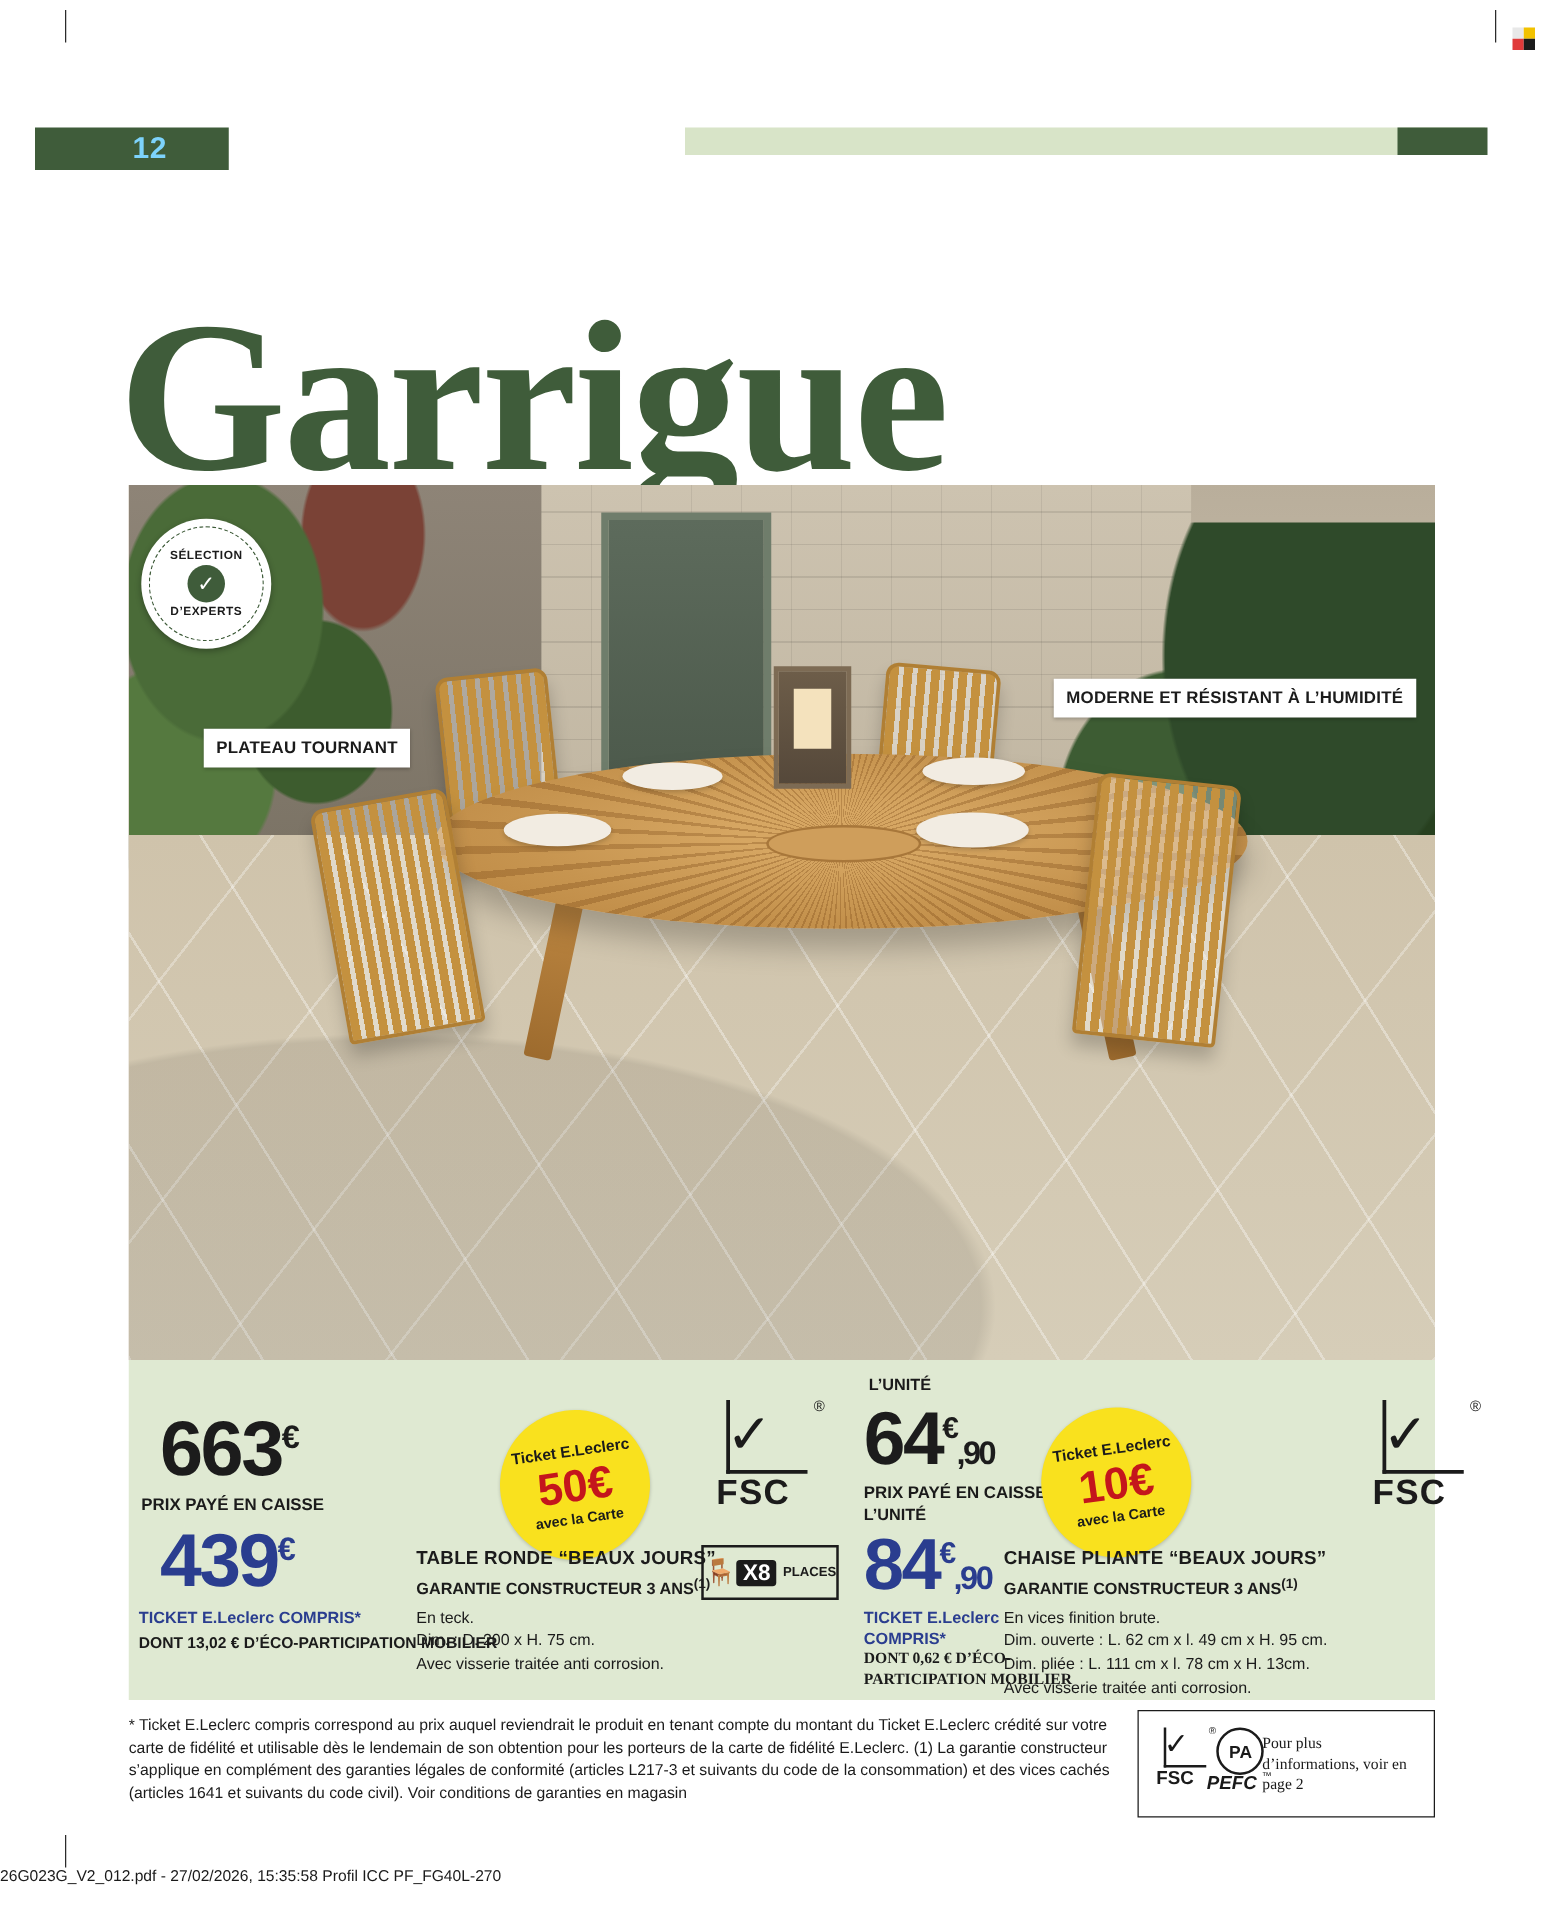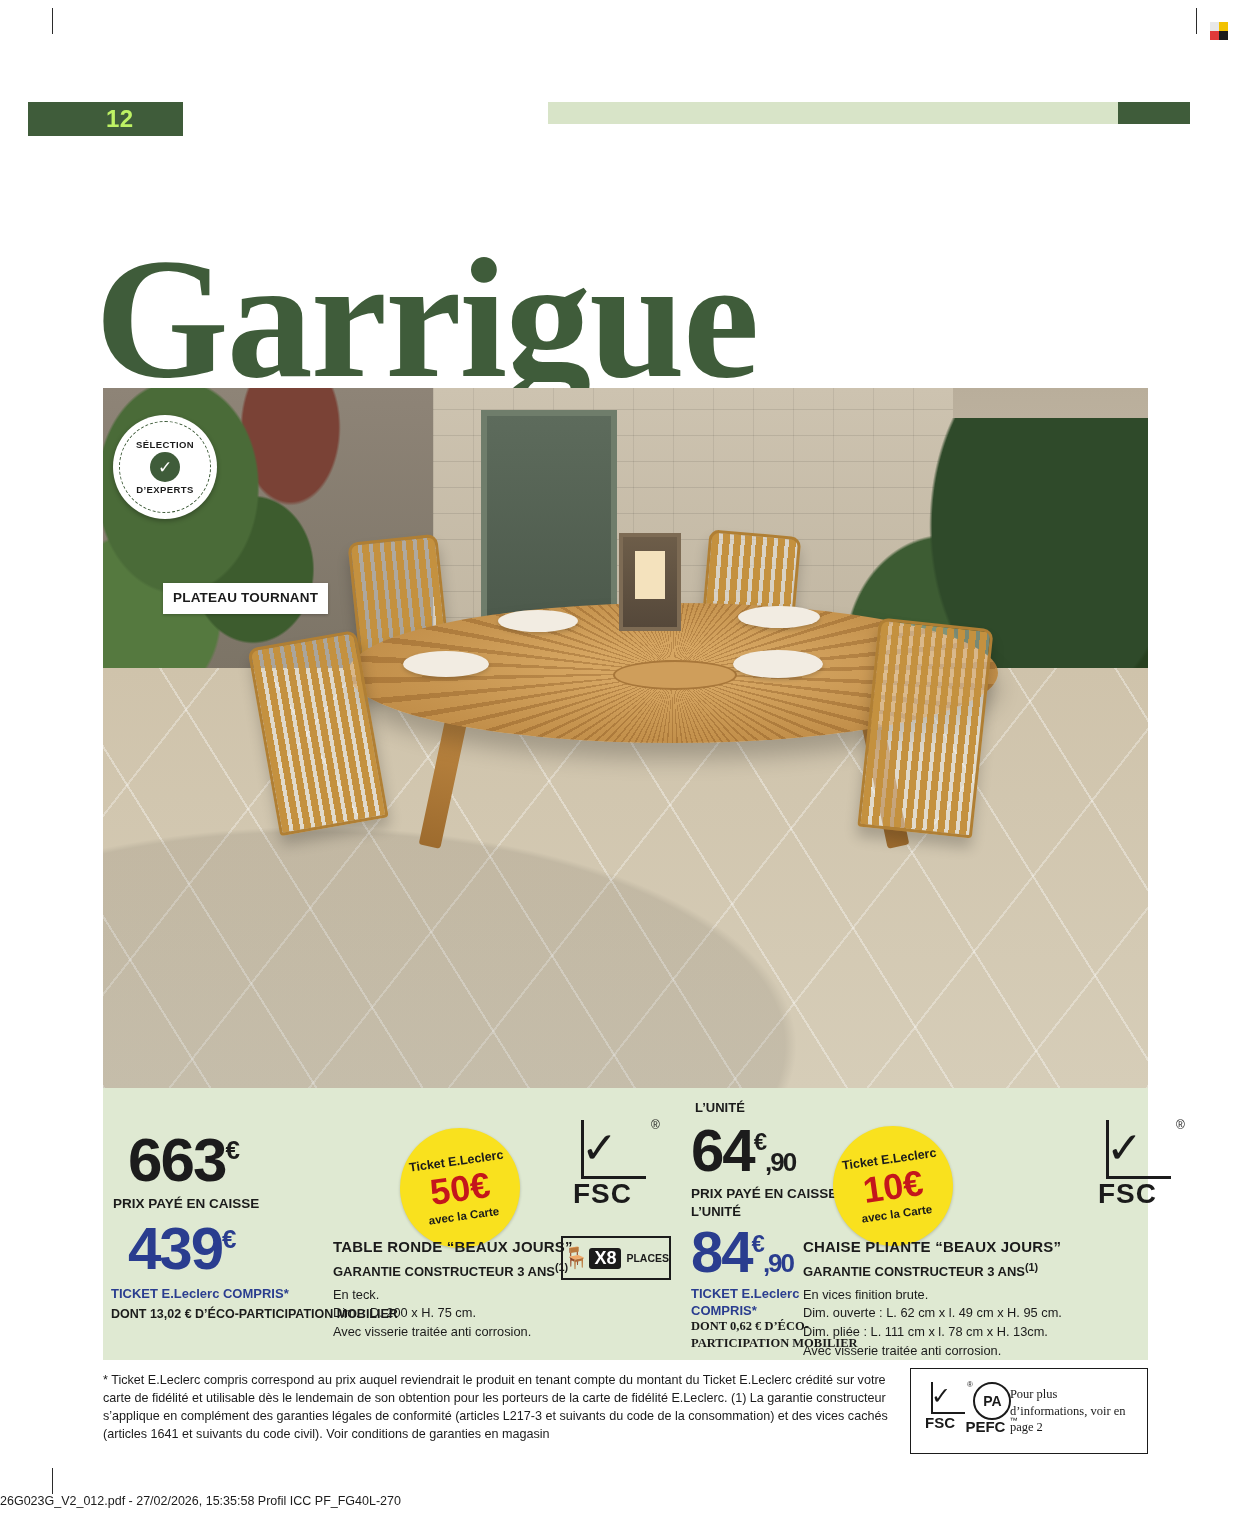--- a/index.html
+++ b/index.html
@@ -13,21 +13,21 @@
 
   
   .mark{position:absolute;background:#2b2b2b;}
   .mark.v{width:1px;height:26px;}
   .cmyk{position:absolute;right:22px;top:22px;width:18px;height:18px;}
   .cmyk i{position:absolute;width:9px;height:9px;display:block;}
 
   
   .pagetab{
     position:absolute;left:28px;top:102px;width:155px;height:34px;
-    background:#3f5c3a;color:#bef264;display:flex;align-items:center;
+    background:#3f5c3a;color:#7dd3fc;display:flex;align-items:center;
     justify-content:flex-start;padding-left:78px;box-sizing:border-box;
     font-size:24px;font-weight:bold;letter-spacing:.5px;
   }
   .topbar-light{
     position:absolute;left:548px;top:102px;width:640px;height:22px;
     background:#d8e4c8;
   }
   .topbar-dark{
     position:absolute;left:1118px;top:102px;width:72px;height:22px;
     background:#3f5c3a;
@@ -218,21 +218,21 @@
   .mini-fsc .tree{position:absolute;left:10px;top:2px;width:32px;height:30px;border-left:2px solid #1b1b1b;border-bottom:2px solid #1b1b1b;}
   .mini-fsc .check{position:absolute;left:10px;top:4px;font-size:24px;line-height:1;}
   .mini-fsc .label{position:absolute;left:4px;top:34px;font-size:15px;font-weight:bold;}
   .mini-fsc .r{position:absolute;left:46px;top:0;font-size:8px;}
   .pefc{position:relative;width:58px;height:62px;}
   .pefc .circ{
     position:absolute;left:8px;top:2px;width:34px;height:34px;border-radius:50%;
     border:2px solid #1b1b1b;display:flex;align-items:center;justify-content:center;
     font-size:14px;font-weight:bold;
   }
-  .pefc .label{position:absolute;left:0;top:38px;font-size:15px;font-weight:bold;}
+  .pefc .label{position:absolute;left:0;top:38px;font-size:15px;font-weight:bold;font-style:italic;}
   .pefc .r{position:absolute;left:44px;top:36px;font-size:8px;}
   .infotxt{font-size:12.5px;line-height:1.35;font-family:Liberation Serif, serif;}
 
   .footer{
     position:absolute;left:0;bottom:26px;width:100%;text-align:left;
     font-size:12.5px;color:#1b1b1b;
   }
 </style>
 </head>
 <body>
@@ -291,20 +291,21 @@
       </div>
 
     <div class="badge-expert">
       <div class="ring"></div>
       <div class="txt-top">SÉLECTION</div>
       <div class="check">✓</div>
       <div class="txt-bot">D’EXPERTS</div>
     </div>
 
     <div class="callout left">PLATEAU TOURNANT</div>
+    <div class="callout right">MODERNE ET RÉSISTANT À L’HUMIDITÉ</div>
   </div>
 
   <div class="priceband">
 
     <div class="price-main p489">
       <span>663</span><span class="eu">€</span>
     </div>
     <div class="lbl-caisse">PRIX PAYÉ EN CAISSE</div>
     <div class="price-main p439">
       <span>439</span><span class="eu">€</span>

